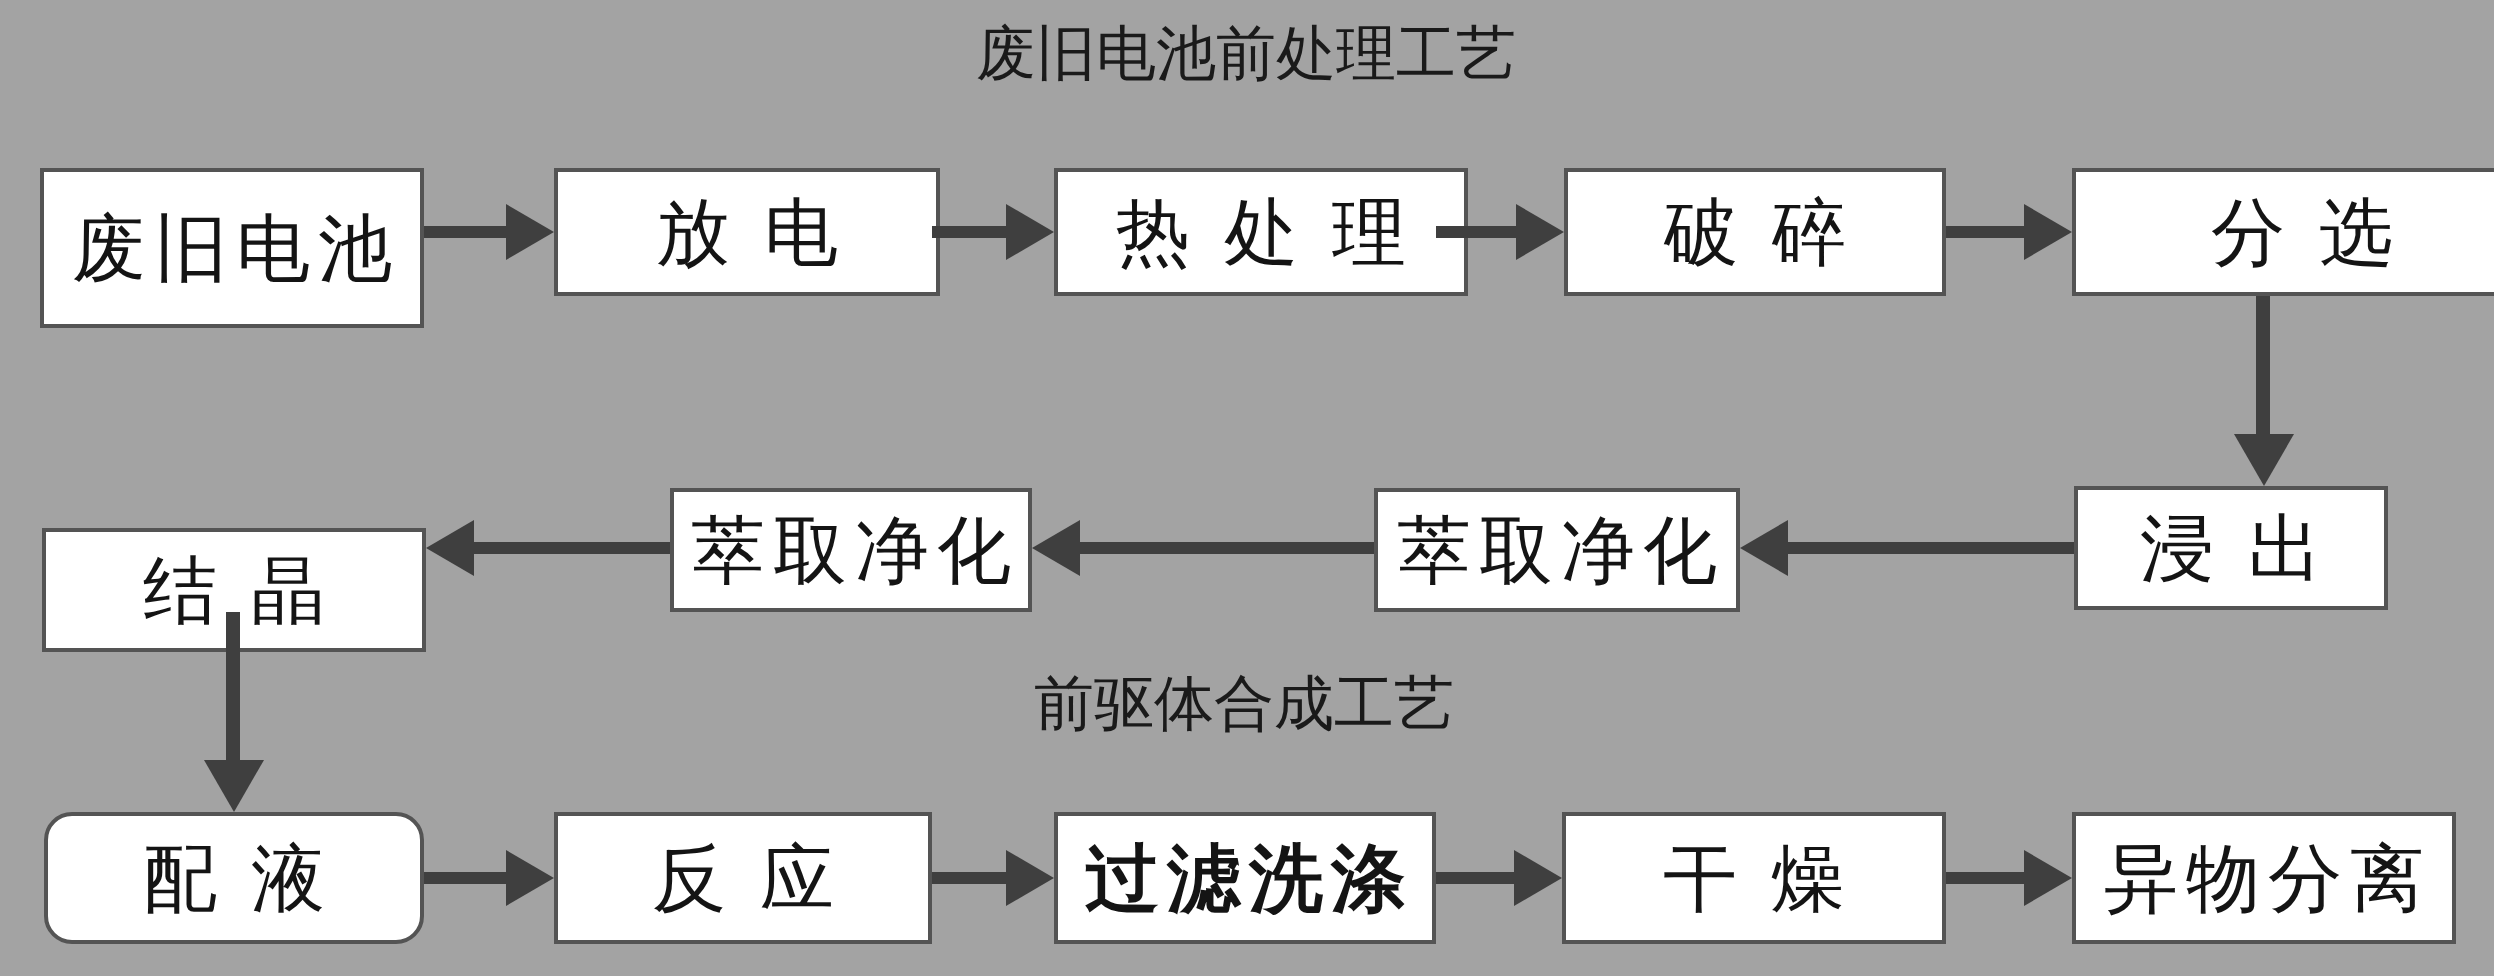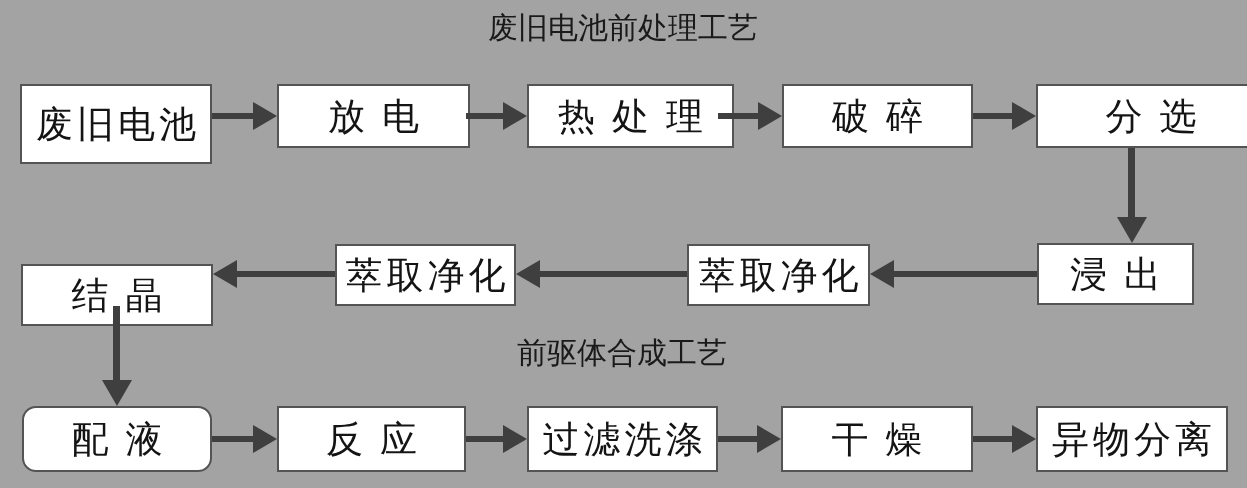--- a/index.html
+++ b/index.html
@@ -62,21 +62,21 @@
   <div class="node sp3" style="left:782px; top:84px; width:191px; height:64px;">破碎</div>
   <div class="node sp3" style="left:1036px; top:84px; width:230px; height:64px;">分选</div>
 
   <div class="node sp3" style="left:1037px; top:243px; width:157px; height:62px;">浸出</div>
   <div class="node sp1" style="left:687px; top:244px; width:183px; height:62px;">萃取净化</div>
   <div class="node sp1" style="left:335px; top:244px; width:181px; height:62px;">萃取净化</div>
   <div class="node sp3" style="left:21px; top:244px; width:192px; height:62px;margin-top:20px;">结晶</div>
 
   <div class="node sp3" style="left:22px; top:406px; width:190px; height:66px;border-radius:14px;">配液</div>
   <div class="node sp3" style="left:277px; top:406px; width:189px; height:66px;">反应</div>
-  <div class="node sp1" style="left:527px; top:406px; width:191px; height:66px;">过滤洗涤</div>
+  <div class="node sp1" style="left:527px; top:406px; width:191px; height:66px;font-weight:bold;">过滤洗涤</div>
   <div class="node sp3" style="left:781px; top:406px; width:192px; height:66px;">干燥</div>
   <div class="node sp1" style="left:1036px; top:406px; width:192px; height:66px;">异物分离</div>
 
   <div class="arr h right" style="left:212px; top:102px; width:65px; height:28px;"></div>
   <div class="arr h right" style="left:466px; top:102px; width:61px; height:28px;"></div>
   <div class="arr h right" style="left:718px; top:102px; width:64px; height:28px;"></div>
   <div class="arr h right" style="left:973px; top:102px; width:63px; height:28px;"></div>
 
   <div class="arr v down" style="left:1118px; top:148px; width:28px; height:95px;"></div>
 

